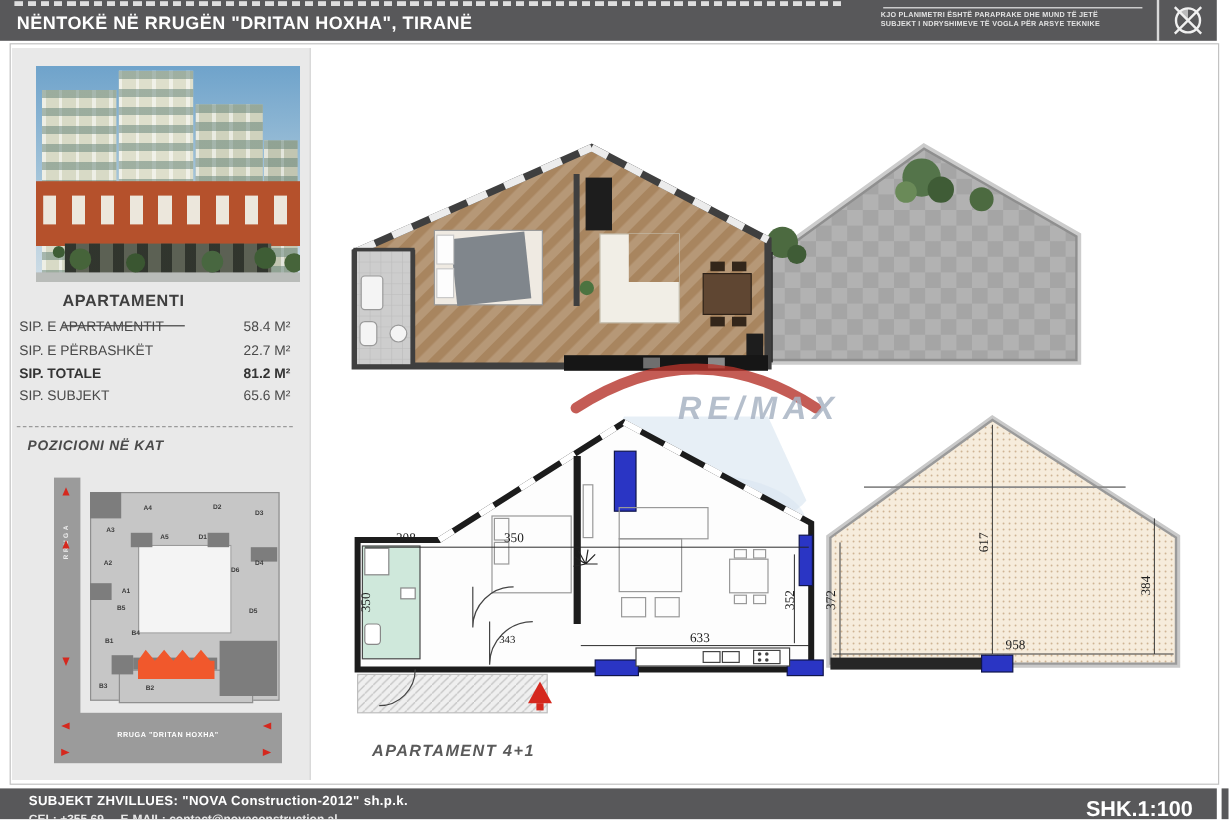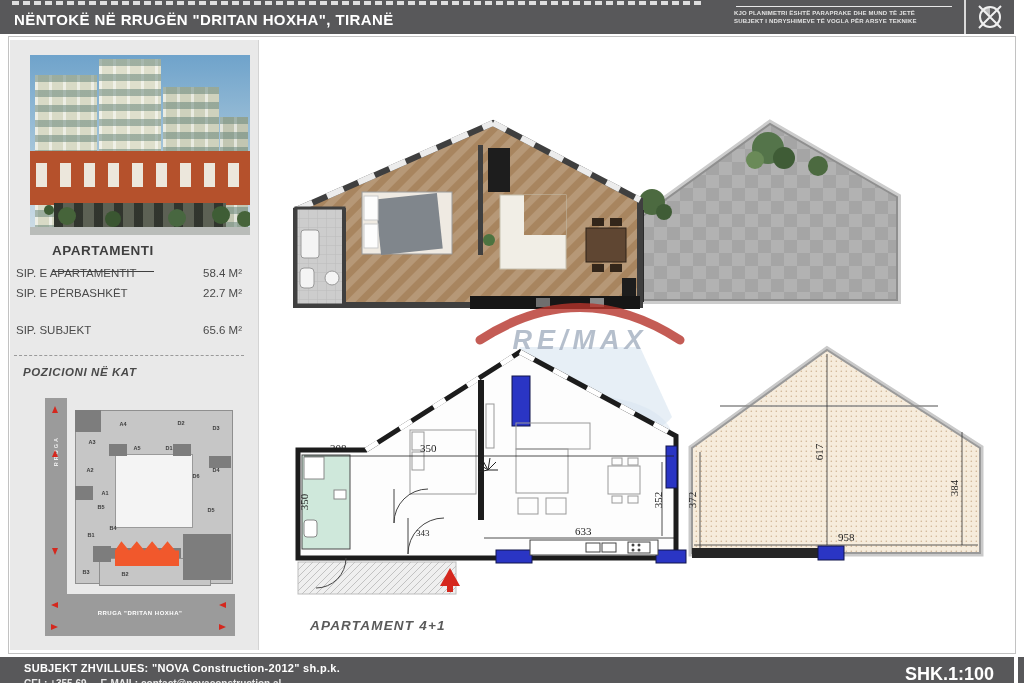--- a/index.html
+++ b/index.html
@@ -67,21 +67,21 @@
   .ku{position:absolute;font-size:5.5px;color:#3c3c3c;font-weight:bold;transform:translate(-50%,-50%);}
   .arr{position:absolute;width:0;height:0;}
   .a-up{border-left:3px solid transparent;border-right:3px solid transparent;border-bottom:7px solid #d5281e;}
   .a-dn{border-left:3px solid transparent;border-right:3px solid transparent;border-top:7px solid #d5281e;}
   .a-lf{border-top:3px solid transparent;border-bottom:3px solid transparent;border-right:7px solid #d5281e;}
   .a-rt{border-top:3px solid transparent;border-bottom:3px solid transparent;border-left:7px solid #d5281e;}
 
   
   .svgtop{left:290px;top:110px;width:690px;height:210px;z-index:1;}
   .wm{left:460px;top:285px;width:240px;height:200px;z-index:2;pointer-events:none;}
-  .wm-text{position:absolute;left:0;right:0;top:40px;text-align:center;color:#a9b4c4;opacity:.85;
+  .wm-text{position:absolute;left:0;right:0;top:40px;text-align:right;color:#a9b4c4;opacity:.85;
       font-size:27px;font-style:italic;font-weight:bold;letter-spacing:5px;}
   .svgbot{left:290px;top:340px;width:700px;height:260px;z-index:3;}
   .plan-lbl{left:310px;top:618px;font-size:13.5px;font-style:italic;color:#5a5a5a;
       font-weight:bold;letter-spacing:1.2px;z-index:4;}
   .dimtxt{font-family:"Liberation Serif",serif;font-size:11px;fill:#1d1d1d;}
   .dimtxt.sm{font-size:9px;}
 </style>
 </head>
 <body>
 
@@ -121,20 +121,24 @@
   </div>
 
   <div class="abs info-h">APARTAMENTI</div>
   <div class="abs row" style="top:267px">
     <span class="lbl">SIP. E APARTAMENTIT</span>
     <span class="val">58.4 M²</span>
   </div>
   <div class="abs row" style="top:287px">
     <span class="lbl">SIP. E PËRBASHKËT</span>
     <span class="val">22.7 M²</span>
+  </div>
+  <div class="abs row b" style="top:306px">
+    <span class="lbl">SIP. TOTALE</span>
+    <span class="val">81.2 M²</span>
   </div>
   <div class="abs row" style="top:324px">
     <span class="lbl">SIP. SUBJEKT</span>
     <span class="val">65.6 M²</span>
   </div>
   <div class="abs dash"></div>
   <div class="abs pos-h">POZICIONI NË KAT</div>
 
   <div class="abs keyplan">
     <div class="roadV">

